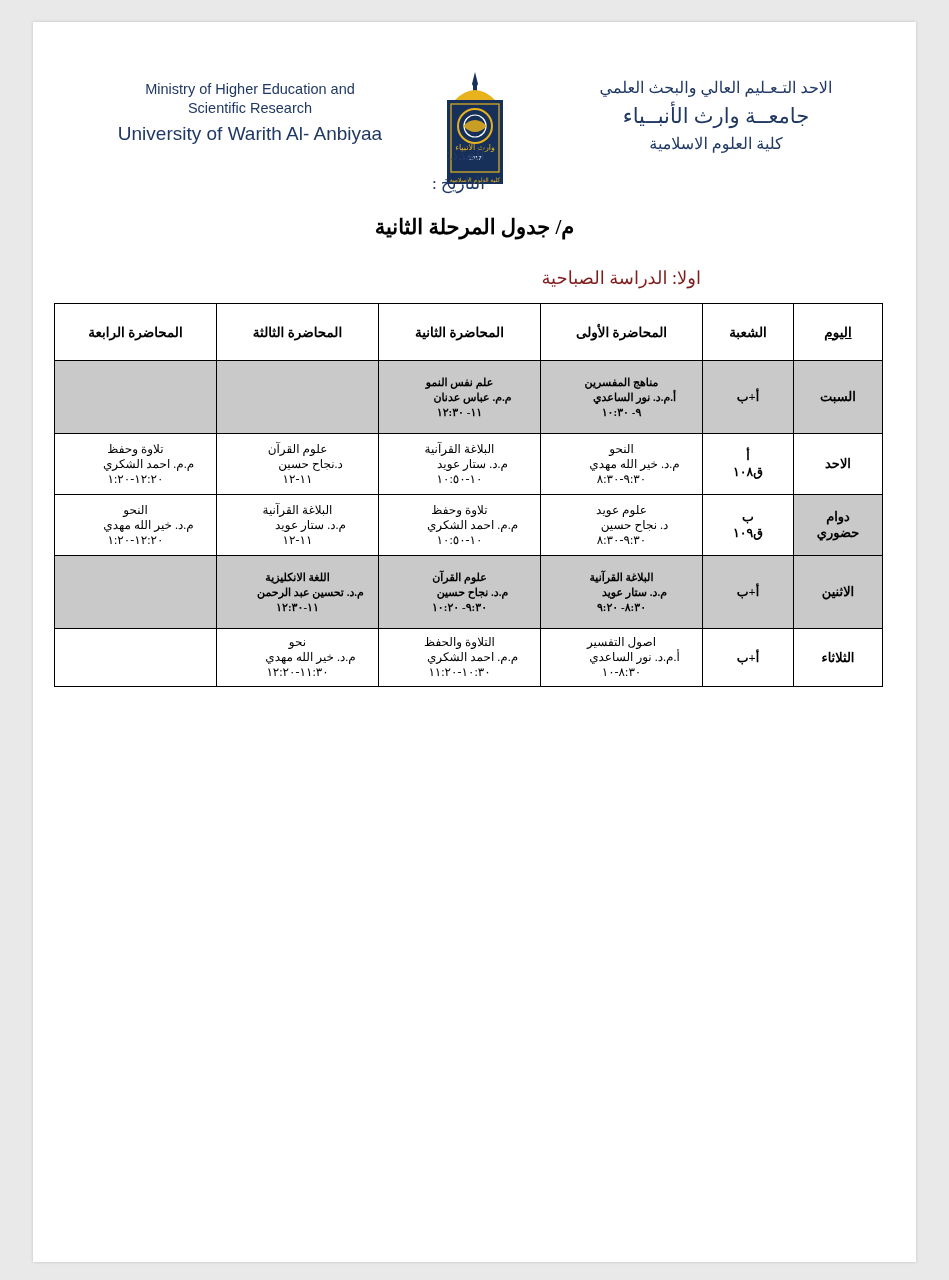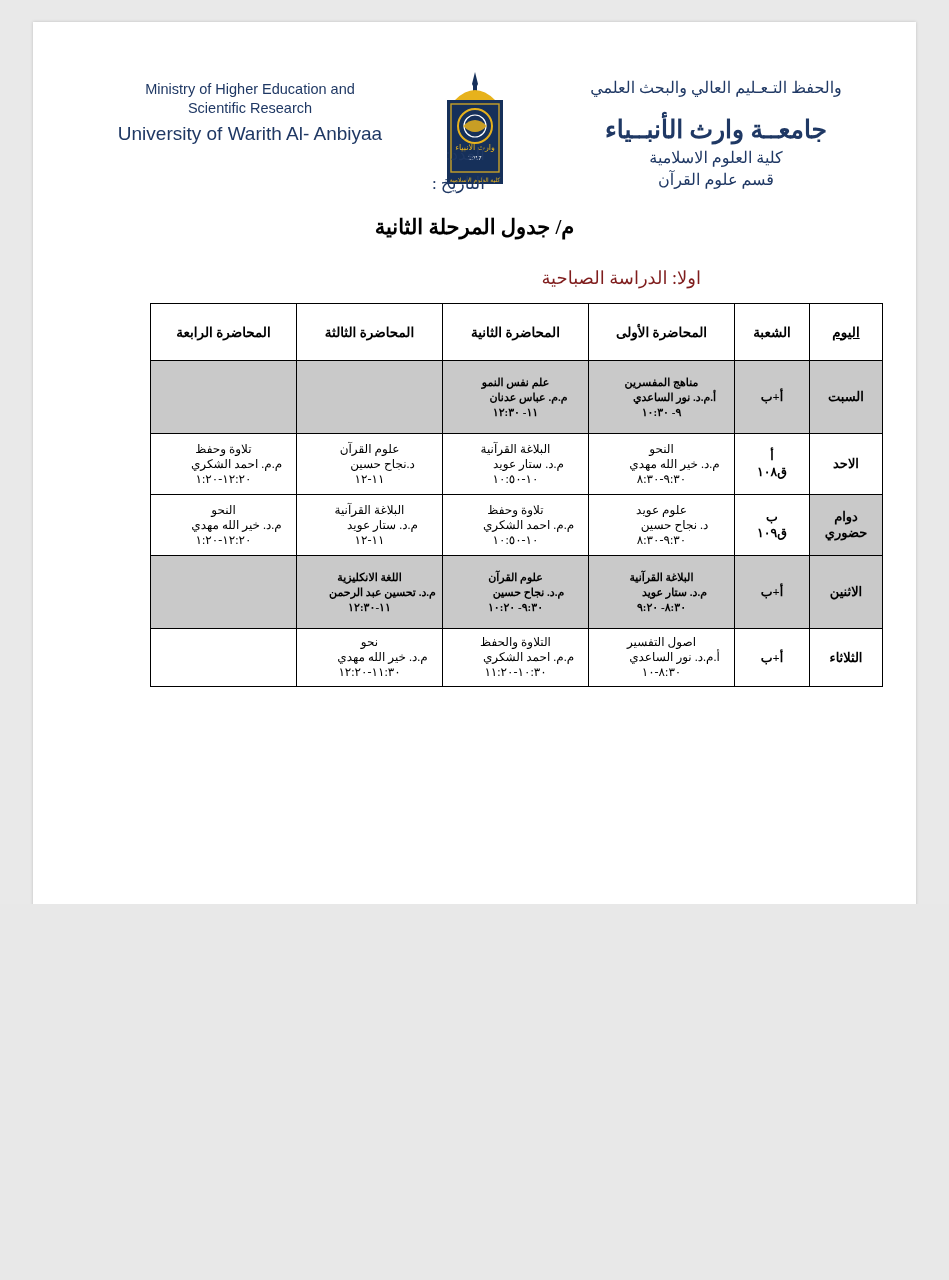--- a/index.html
+++ b/index.html
@@ -4,21 +4,21 @@
 <style>
   html, body {
     margin: 0;
     padding: 0;
     background: #e8e8e8;
     font-family: "Liberation Serif", "DejaVu Serif", serif;
   }
   #page {
     position: relative;
     width: 949px;
-    height: 904px;
+    height: 1280px;
     margin: 0 auto;
     background: #e9e9e9;
     overflow: hidden;
   }
   .sheet {
     position: absolute;
     left: 33px;
     top: 22px;
     width: 883px;
     height: 1240px;
@@ -55,25 +55,24 @@
     top: 55px;
     width: 320px;
     text-align: center;
     color: #1f3864;
   }
   .hdr-right .r1 {
     font-size: 16px;
     line-height: 22px;
   }
   .hdr-right .r2 {
-    font-size: 25px;
-    font-weight: bold;
+    font-size: 21px;
+    font-weight: normal;
     line-height: 34px;
     letter-spacing: 1px;
-    margin-top: 14px;
   }
   .hdr-right .r3 {
     font-size: 16px;
     line-height: 22px;
   }
   .hdr-right .r4 {
     font-size: 16px;
     line-height: 22px;
   }
   .logo {
@@ -116,21 +115,21 @@
     right: 33px;
     top: 281px;
     width: 715px;
     border-collapse: collapse;
     table-layout: fixed;
   }
   table.sched th, table.sched td {
     border: 1px solid #000;
     text-align: center;
     vertical-align: middle;
-    padding: 2px 5px;
+    padding: 2px 13px;
   }
   table.sched th {
     font-size: 13.5px;
     font-weight: bold;
     height: 52px;
   }
   .col-day   { width: 62px; text-decoration: underline; }
   .col-sec   { width: 64px; }
   .col-lec   { width: 135px; }
   .cell {
@@ -178,24 +177,23 @@
           <circle cx="46" cy="56" r="11" fill="none" stroke="#ffffff" stroke-width="1.2"></circle>
           <path d="M34 56 q12 -12 24 0 q-12 12 -24 0 z" fill="#e7b21c" opacity="0.85"></path>
           <text x="46" y="80" font-size="8" fill="#e7b21c" text-anchor="middle" font-family="Liberation Sans, sans-serif">وارث الانبياء</text>
           <text x="46" y="90" font-size="6" fill="#ffffff" text-anchor="middle" font-family="Liberation Sans, sans-serif">2017</text>
           <rect x="18" y="104" width="56" height="10" fill="#16305a"></rect>
           <text x="46" y="112" font-size="6" fill="#e7b21c" text-anchor="middle" font-family="Liberation Sans, sans-serif">كلية العلوم الاسلامية</text>
         </svg>
       </div>
 
       <div class="hdr-right">
-        <div class="r1">والحفظ التـعـليم العالي والبحث العلمي</div>
+        <div class="r1">الاحد التـعـليم العالي والبحث العلمي</div>
         <div class="r2">جامعــة وارث الأنبــياء</div>
         <div class="r3">كلية العلوم الاسلامية</div>
-        <div class="r4">قسم علوم القرآن</div>
       </div>
 
       <div class="fields">
         <div>العدد:</div>
         <div>التاريخ :</div>
       </div>
     </div>
 
     <div class="doc-title">م/ جدول المرحلة الثانية</div>
     <div class="subtitle">اولا: الدراسة الصباحية</div>

